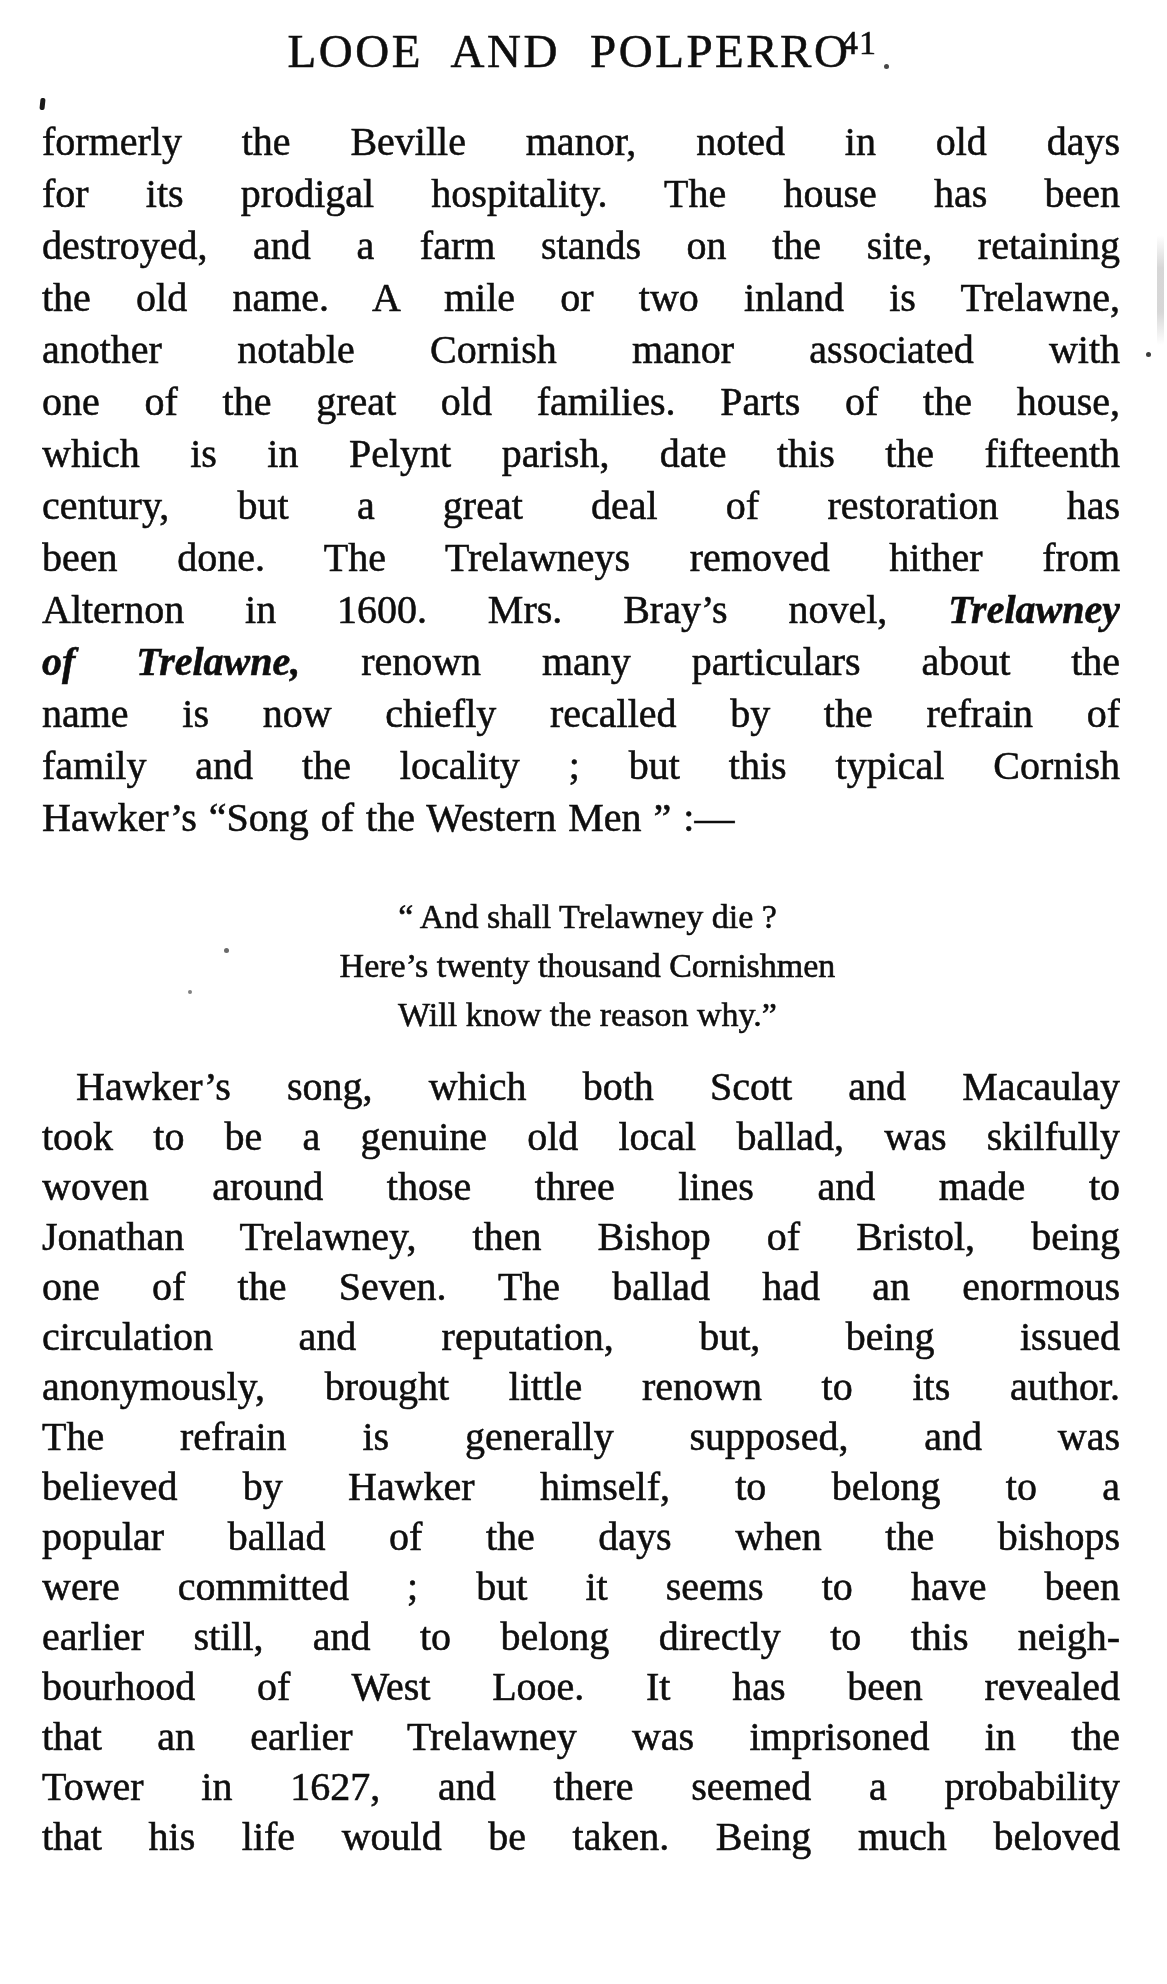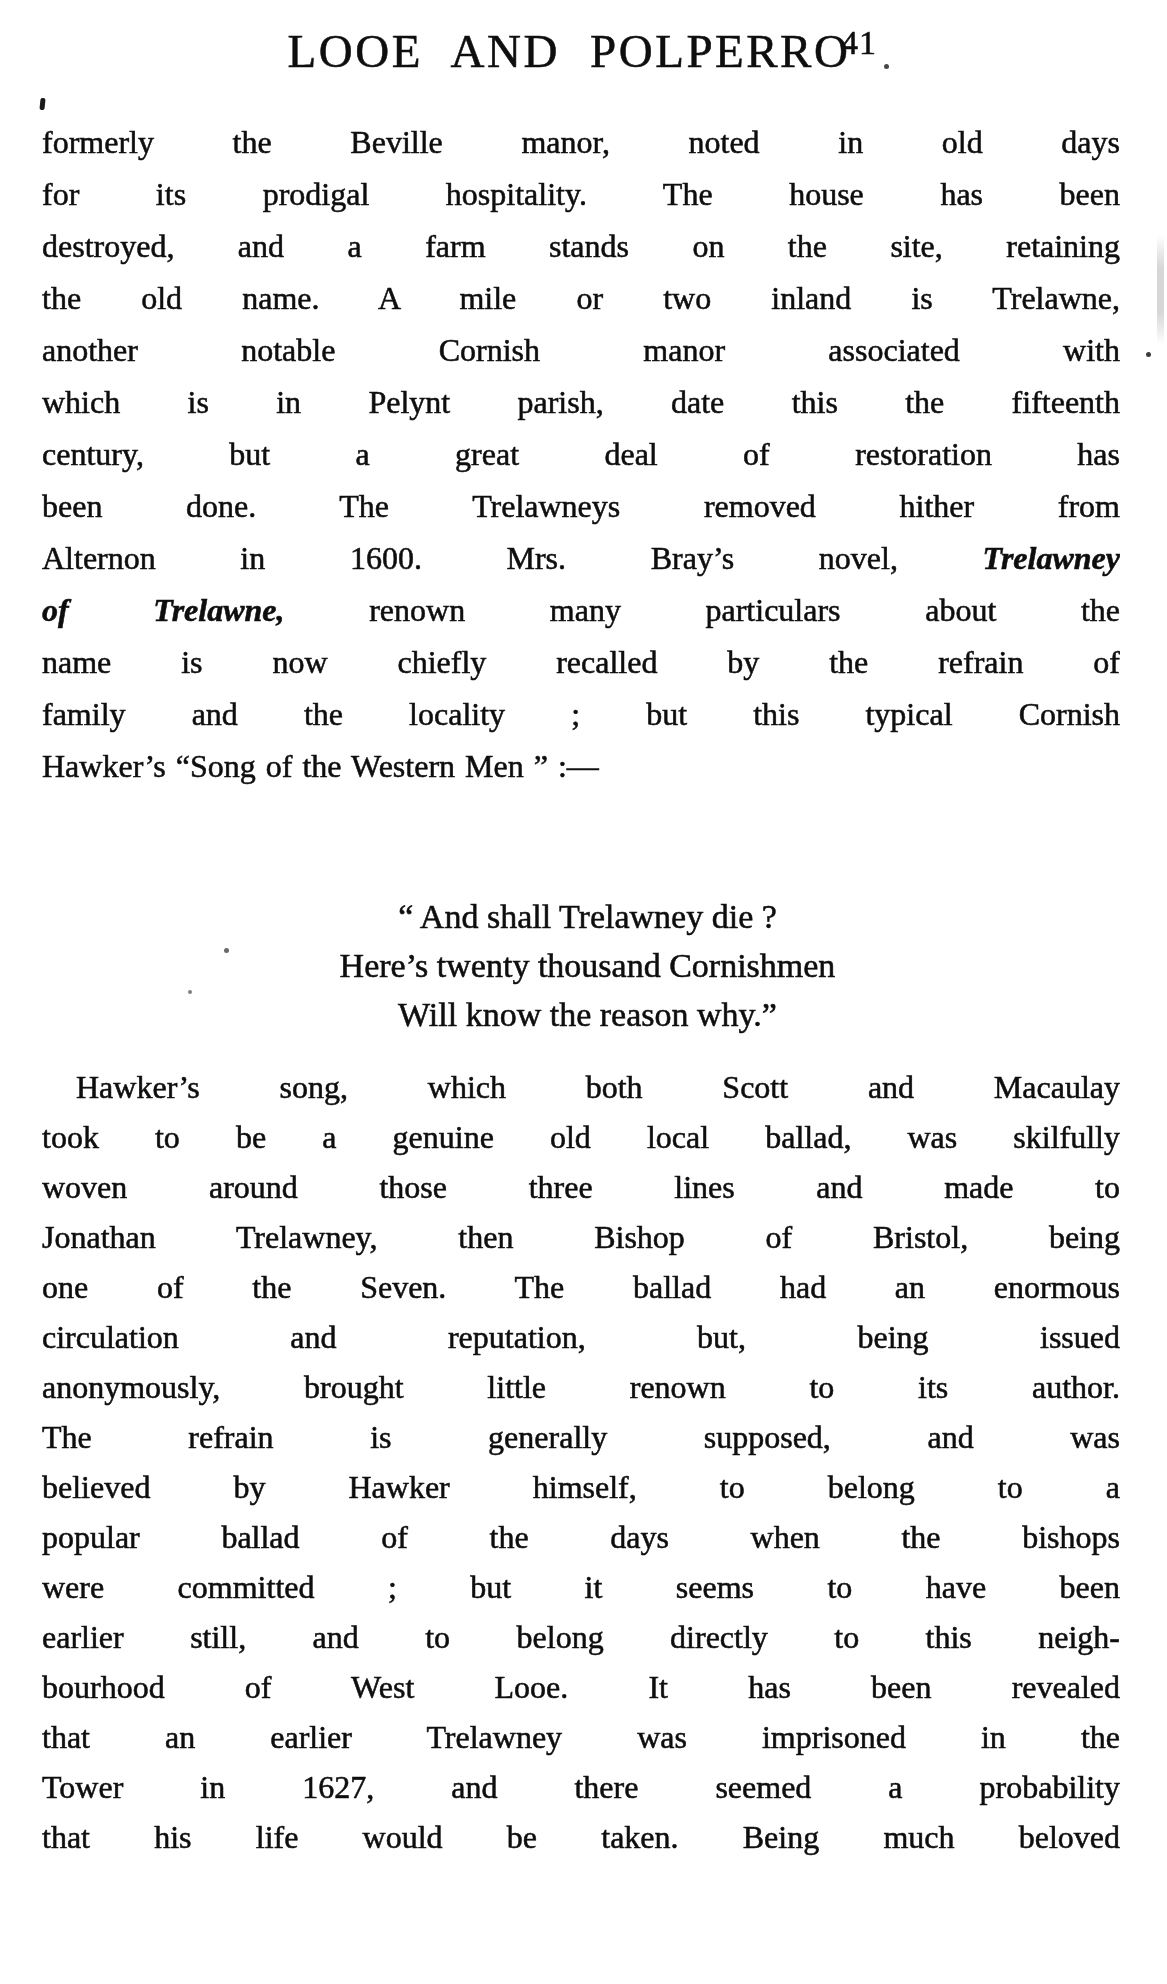--- a/index.html
+++ b/index.html
@@ -39,21 +39,21 @@
     position: absolute;
     right: 56px;
     top: 0;
     font-size: 34px;
     letter-spacing: 1px;
   }
   .para {
     position: absolute;
     left: 42px;
     width: 1078px;
-    font-size: 32px;
+    font-size: 40px;
     word-spacing: 2px;
   }
   .para1 { top: 116px; }
   .para1 .jline { line-height: 52px; height: 52px; }
   .para2 { top: 1062px; }
   .para2 .jline { line-height: 50px; height: 50px; }
   .jline {
     text-align: justify;
     text-align-last: justify;
     overflow: hidden;
@@ -103,20 +103,21 @@
   <span class="artifact a-poemdot2"></span>
   <span class="artifact a-edgedot"></span>
   <span class="artifact a-edgesmudge"></span>
 
   <div class="para para1">
     <div class="jline">formerly the Beville manor, noted in old days</div>
     <div class="jline">for its prodigal hospitality.  The house has been</div>
     <div class="jline">destroyed, and a farm stands on the site, retaining</div>
     <div class="jline">the old name.  A mile or two inland is Trelawne,</div>
     <div class="jline">another notable Cornish manor associated with</div>
+    <div class="jline">one of the great old families.  Parts of the house,</div>
     <div class="jline">which is in Pelynt parish, date this the fifteenth</div>
     <div class="jline">century, but a great deal of restoration has</div>
     <div class="jline">been done.  The Trelawneys removed hither from</div>
     <div class="jline"><span>Alternon in 1600.  Mrs. Bray’s novel, </span><span class="it">Trelawney</span></div>
     <div class="jline"><span class="it">of Trelawne,</span><span> renown many particulars about the</span></div>
     <div class="jline">name is now chiefly recalled by the refrain of</div>
     <div class="jline">family and the locality ; but this typical Cornish</div>
     <div class="jline noj">Hawker’s “Song of the Western Men ” :—</div>
   </div>
 

